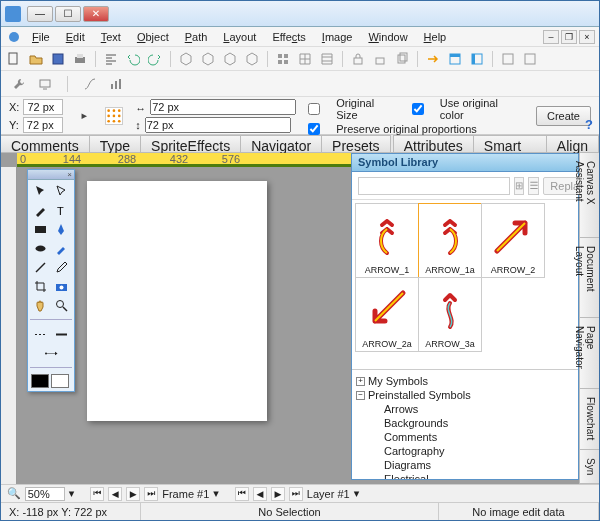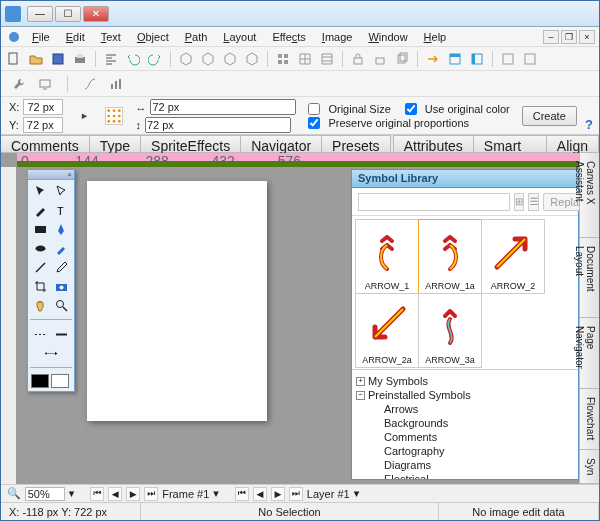--- a/index.html
+++ b/index.html
@@ -23,41 +23,41 @@
 .toolbar2{height:26px;background:#f5f5f5;display:flex;align-items:center;padding:0 8px;border-bottom:1px solid #ddd;gap:10px}
 .toolbar2 .grp{display:flex;align-items:center;gap:6px}
 .toolbar2 .tbtn{width:20px;height:20px}
 .optbar{height:38px;background:#f5f5f5;border-bottom:1px solid #ccc;display:flex;align-items:center;padding:4px 8px;gap:12px;position:relative}
 .xy{display:flex;flex-direction:column;gap:2px}
 .xy .row{display:flex;align-items:center;gap:4px}
 .xy input{width:40px;height:16px;border:1px solid #bbb;padding:0 3px}
 .arrowsicon{width:18px;height:18px;background:#fff;border:1px solid #ccc}
 .wh{display:flex;flex-direction:column;gap:2px}
 .wh .row{display:flex;align-items:center;gap:4px}
-.cb{display:flex;align-items:center;gap:8px}
+.cb{display:flex;align-items:center;gap:16px}
 .cb input{width:12px;height:12px}
 .createbtn{padding:3px 10px;border:1px solid #999;background:linear-gradient(#fafafa,#e4e4e4);border-radius:2px}
 .helpq{position:absolute;right:6px;bottom:2px;color:#2a6ad0;font-weight:bold;font-size:13px}
 .tabstrip{height:18px;background:#e8e8e8;display:flex;border-bottom:1px solid #bbb}
 .tab{padding:2px 10px;border-right:1px solid #bbb;border-top:1px solid #bbb;background:linear-gradient(#f5f5f5,#e0e0e0);font-size:14px}
 .tab.r{border-left:1px solid #bbb}
 .workarea{flex:1;display:flex;background:#9c9c9c;position:relative;overflow:hidden}
-.rulerh{position:absolute;top:0;left:16px;right:0;height:14px;background:#f9a8d4;border-bottom:6px solid #4d7c0f;font-size:14px;color:#666;overflow:hidden}
+.rulerh{position:absolute;top:0;left:16px;right:0;height:14px;background:#fde047;border-bottom:3px solid #4d7c0f;font-size:11px;color:#666;overflow:hidden}
 .rulerv{position:absolute;top:14px;left:0;width:16px;bottom:0;background:#eee;border-right:1px solid #999}
 .canvas{position:absolute;left:86px;top:28px;width:180px;height:240px;background:#fff;box-shadow:2px 2px 6px rgba(0,0,0,.4)}
 .toolbox{position:absolute;left:26px;top:16px;width:48px;background:#e8f1fa;border:1px solid #6aa3d6;box-shadow:2px 2px 4px rgba(0,0,0,.3)}
 .toolbox .tbhdr{height:10px;background:linear-gradient(#cde,#abd);border-bottom:1px solid #8ab;display:flex;justify-content:flex-end;align-items:center;padding-right:2px}
 .toolbox .tbhdr span{font-size:8px;color:#555}
 .toolbox .tools{display:grid;grid-template-columns:1fr 1fr;gap:1px;padding:2px}
 .toolbox .tool{height:18px;display:flex;align-items:center;justify-content:center}
 .toolbox .tool svg{width:13px;height:13px}
 .toolbox .divider{height:1px;background:#aac;margin:3px 2px}
 .toolbox .swatches{display:flex;gap:2px;padding:3px}
 .toolbox .sw{width:18px;height:14px;border:1px solid #777}
-.sidepanel{position:absolute;right:20px;top:16px;bottom:4px;width:228px;background:#fff;border:1px solid #5a93c8;display:flex;flex-direction:column}
+.sidepanel{position:absolute;right:20px;top:0;bottom:4px;width:228px;background:#fff;border:1px solid #5a93c8;display:flex;flex-direction:column}
 .sidepanel .sphdr{height:18px;background:linear-gradient(#bde0f5,#8cc5e8);border-bottom:1px solid #5a93c8;padding:2px 6px;font-weight:bold;color:#1a4d7a}
 .sidepanel .spsearch{height:28px;display:flex;align-items:center;padding:4px 6px;gap:4px;border-bottom:1px solid #ddd}
 .sidepanel .spsearch input{flex:1;height:18px;border:1px solid #ccc;padding:0 4px}
 .sidepanel .spsearch .ibtn{width:18px;height:18px;border:1px solid #ccc;background:#f5f5f5;display:flex;align-items:center;justify-content:center;font-size:10px;color:#999}
 .sidepanel .spsearch .replacebtn{padding:2px 6px;border:1px solid #ccc;background:#f5f5f5;color:#999;border-radius:2px}
 .sidepanel .grid{flex:1;overflow:auto;padding:4px}
 .sidepanel .gridrow{display:flex}
 .sidepanel .cell{width:64px;height:75px;border:1px solid #ccc;display:flex;flex-direction:column;align-items:center;justify-content:flex-end;margin:-1px 0 0 -1px;position:relative;padding-bottom:2px}
 .sidepanel .cell.sel{border:1px solid #f5a623}
 .sidepanel .cell .thumb{flex:1;width:100%;display:flex;align-items:center;justify-content:center}

